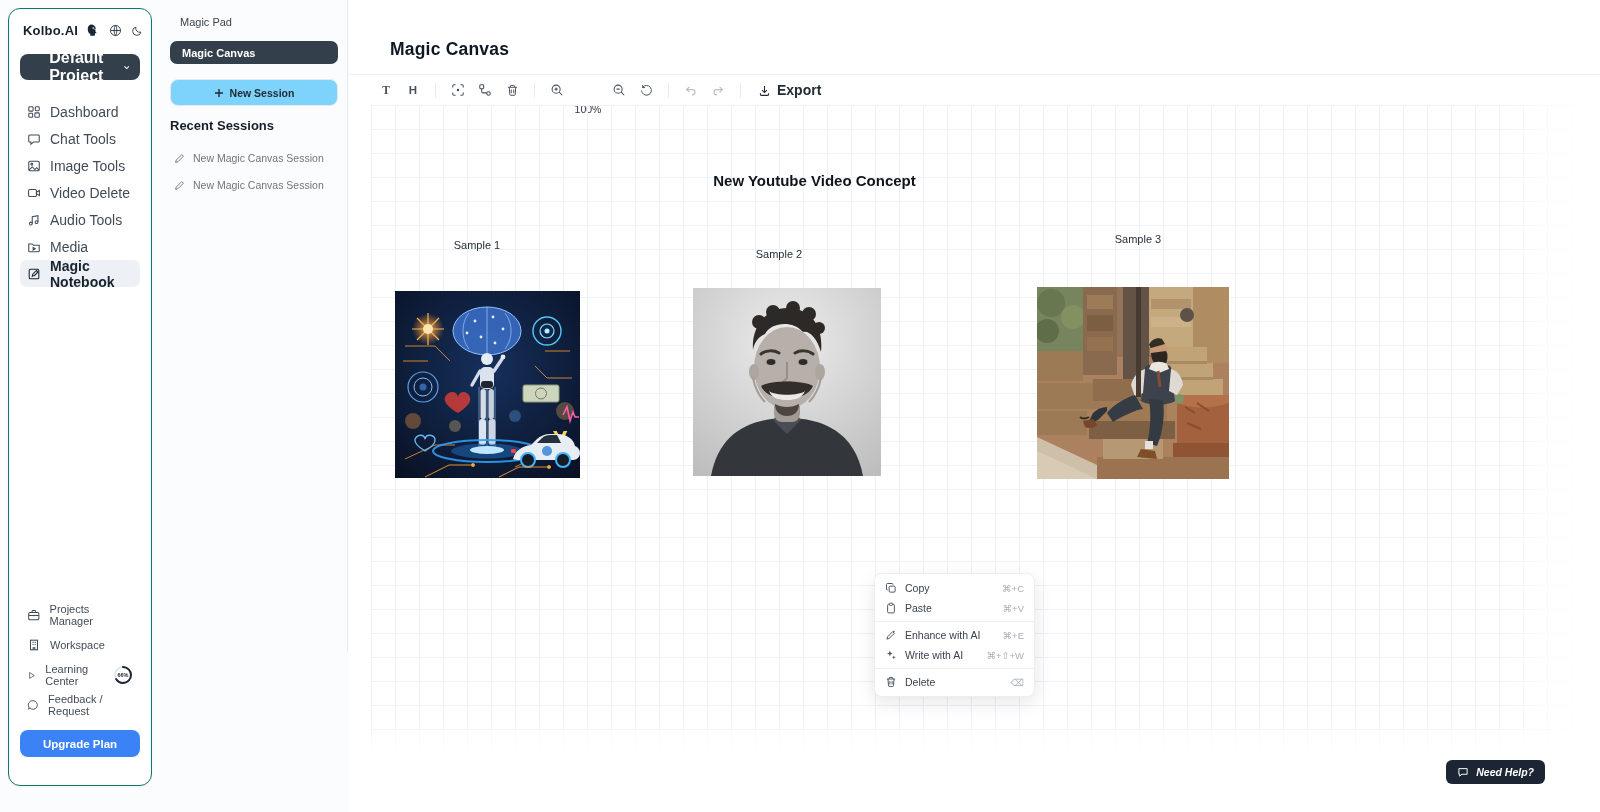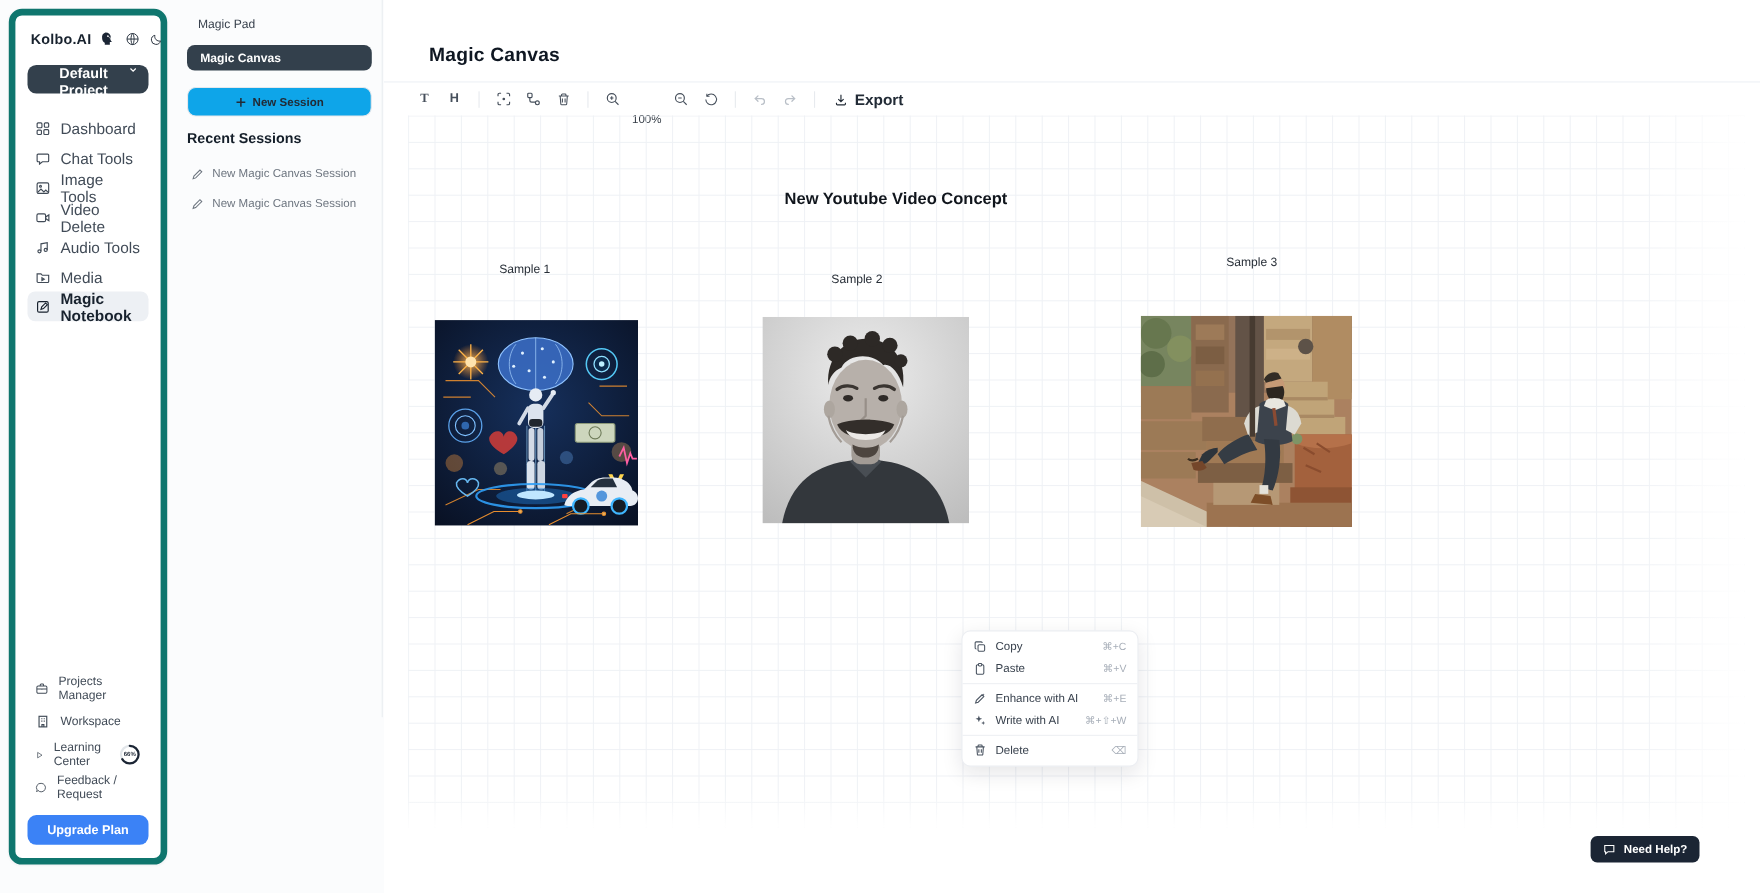--- a/index.html
+++ b/index.html
@@ -2,27 +2,27 @@
 <html><head>
 <meta charset="utf-8">
 <style>
   * { margin:0; padding:0; box-sizing:border-box; }
   html,body { width:1600px; height:812px; font-family:"Liberation Sans", sans-serif; background:#fbfcfd; overflow:hidden; }
   .stage { position:relative; width:1600px; height:812px; }
   svg { display:block; }
 
   
   .sidebar { position:absolute; left:8px; top:8px; width:144px; height:778px;
-    background:#fff; border:6px solid #0f766e; border-radius:12px;
-    box-shadow:0 1px 2px rgba(16,24,40,.04); padding:14px 11px 12px; display:flex; flex-direction:column; }
+    background:#fff; border:1px solid #0f766e; border-radius:12px;
+    box-shadow:0 1px 2px rgba(16,24,40,.04); padding:14px 11px 28px; display:flex; flex-direction:column; }
   .logo-row { display:flex; align-items:center; gap:7px; padding-left:3px; margin-bottom:16px; }
   .brand { font-size:13px; font-weight:800; color:#18222e; letter-spacing:.2px; }
   .logo-icons { display:flex; align-items:center; gap:9px; margin-left:2px; }
   .proj-btn { height:26px; background:#33404c; color:#fff; border:none; border-radius:8px;
-    font-size:13px; font-weight:600; display:flex; align-items:flex-start; justify-content:space-between;
+    font-size:16px; font-weight:600; display:flex; align-items:center; justify-content:space-between;
     padding:0 10px; width:100%; margin-bottom:18px; cursor:pointer; font-family:inherit; }
   .nav-item { display:flex; align-items:center; gap:9px; height:27px; padding:0 7px; border-radius:7px;
     font-size:14px; font-weight:500; color:#414b57; cursor:pointer; }
   .nav-item.sel { background:#edf0f4; color:#18222e; font-weight:700; }
   .nav-item svg { flex:none; }
   .spacer { flex:1; }
   .foot-item { display:flex; align-items:center; gap:9px; height:30px; padding:0 7px;
     font-size:11px; font-weight:500; color:#414b57; cursor:pointer; }
   .ring-badge { margin-left:2px; position:relative; width:20px; height:20px; }
   .ring-badge span { position:absolute; inset:0; display:flex; align-items:center; justify-content:center;
@@ -37,21 +37,21 @@
   .upgrade-btn { margin-top:10px; height:27px; background:#3b82f6; color:#fff; border:none; border-radius:8px;
     font-size:11.5px; font-weight:600; cursor:pointer; font-family:inherit; width:100%; }
 
   
   .panel { position:absolute; left:152px; top:0; width:196px; height:652px; border-right:1px solid #e9edf1; }
   .magic-pad { position:absolute; left:18px; top:13px; width:168px; padding:3px 10px; font-size:11px;
     color:#39424e; font-weight:500; cursor:pointer; border-radius:7px; }
   .magic-canvas-pill { position:absolute; left:18px; top:41px; width:168px; height:23px; background:#33404c;
     border-radius:7px; color:#fff; font-size:11px; font-weight:600; display:flex; align-items:center;
     padding:0 12px; cursor:pointer; }
-  .new-session { position:absolute; left:18px; top:79px; width:168px; height:27px; background:#0ea5e9;
+  .new-session { position:absolute; left:18px; top:79px; width:168px; height:27px; background:#7dd3fc;
     border:1px solid #e5e8ec; border-radius:8px; display:flex; align-items:center; justify-content:center;
     gap:6px; font-size:10.5px; font-weight:600; color:#222b36; cursor:pointer; font-family:inherit; }
   .recent-head { position:absolute; left:18px; top:118px; font-size:13px; font-weight:700; color:#141e29; }
   .session-item { position:absolute; left:22px; width:170px; display:flex; align-items:center; gap:8px;
     font-size:10.5px; color:#6e7680; cursor:pointer; }
 
   
   .main { position:absolute; left:349px; top:0; right:0; bottom:0; background:#fff; }
   .page-title { position:absolute; left:41px; top:39px; font-size:17.5px; font-weight:700; color:#0f1722; letter-spacing:.2px; }
   .toolbar { position:absolute; left:0; right:0; top:74px; height:31px; background:#fff;
@@ -80,21 +80,21 @@
   
   .ctx { position:absolute; left:874px; top:549px; width:161px; background:#fff; border:1px solid #eceef2;
     border-radius:8px; box-shadow:0 6px 18px rgba(16,24,40,.1); padding:4px 0; z-index:5;margin-top:24px; }
   .ctx-row { height:20px; display:flex; align-items:center; gap:8px; padding:0 10px; cursor:pointer; }
   .ctx-label { flex:1; font-size:10.5px; color:#39424e; font-weight:500; }
   .ctx-sc { font-size:9.5px; color:#a7aeb8; }
   .ctx-div { height:1px; background:#eef0f3; margin:3px 0; }
 
   .help-btn { position:absolute; right:55px; bottom:28px; height:24px; background:#1b2534; color:#fff;
     border:none; border-radius:6px; display:flex; align-items:center; gap:7px; padding:0 11px;
-    font-size:10.5px; font-weight:700; cursor:pointer; font-family:inherit; }
+    font-size:10.5px; font-weight:700; cursor:pointer; font-family:inherit;font-style:italic; }
 </style>
 </head>
 <body>
 
 <div class="stage">
 
   <div class="sidebar">
     <div class="logo-row">
       <span class="brand">Kolbo.AI</span>
       <span>

